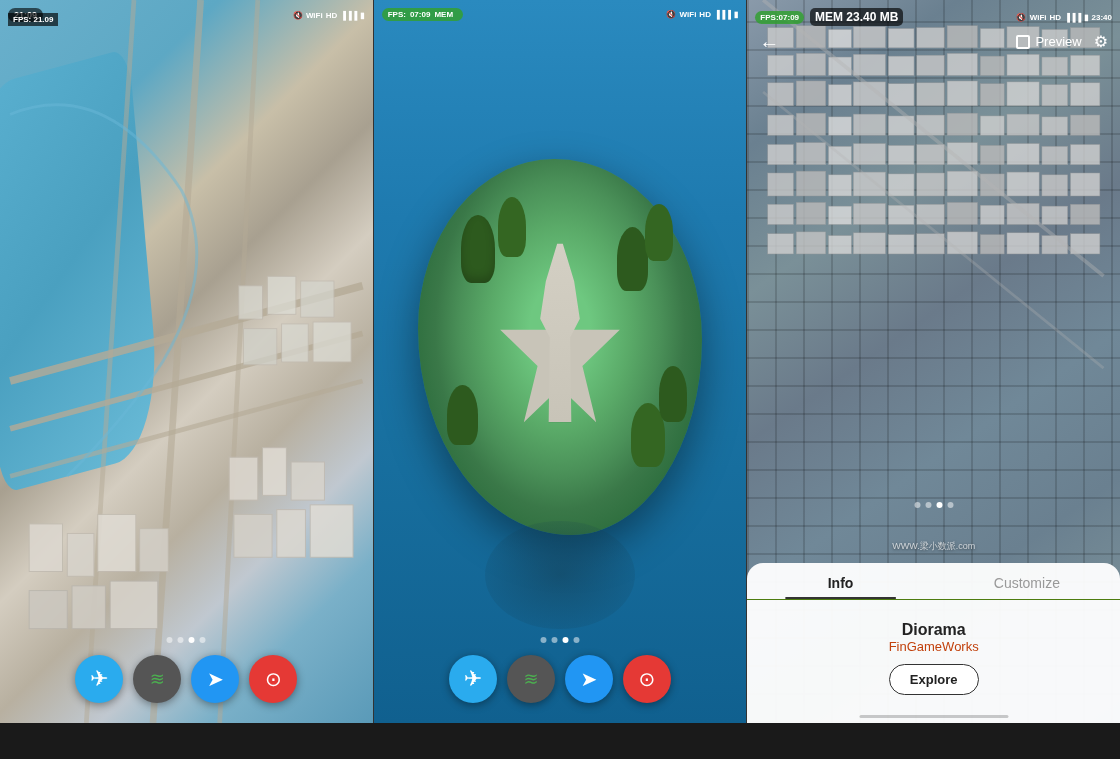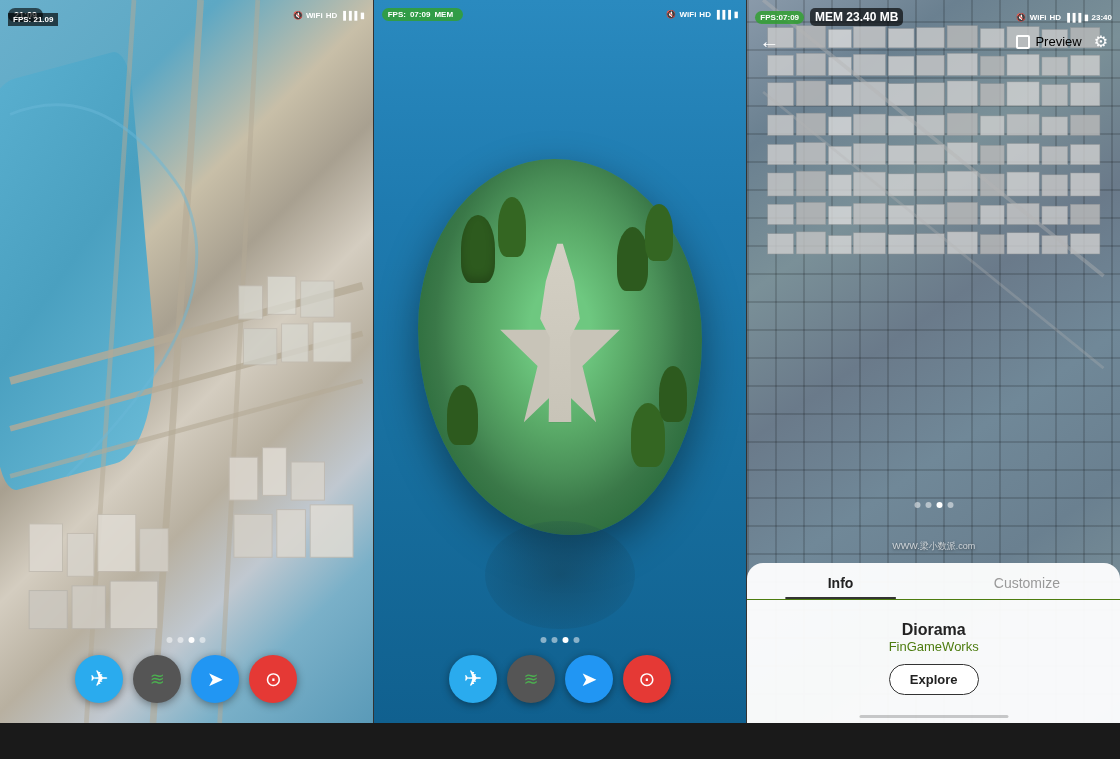--- a/index.html
+++ b/index.html
@@ -182,21 +182,21 @@
     .nav-right {
       display: flex;
       align-items: center;
       gap: 12px;
     }
 
     .nav-preview {
       display: flex;
       align-items: center;
       gap: 5px;
-      color: #000000;
+      color: #ffffff;
       font-size: 13px;
     }
 
     .preview-box {
       width: 14px;
       height: 14px;
       border: 2px solid white;
       border-radius: 2px;
     }
 
@@ -257,21 +257,21 @@
 
     .app-name {
       font-size: 16px;
       font-weight: 600;
       color: #222;
       text-align: center;
     }
 
     .app-dev {
       font-size: 13px;
-      color: #4d7c0f;
+      color: #c2410c;
       text-align: center;
       margin-bottom: 10px;
     }
 
     .panel-actions {
       display: flex;
       gap: 10px;
       justify-content: center;
     }
 

